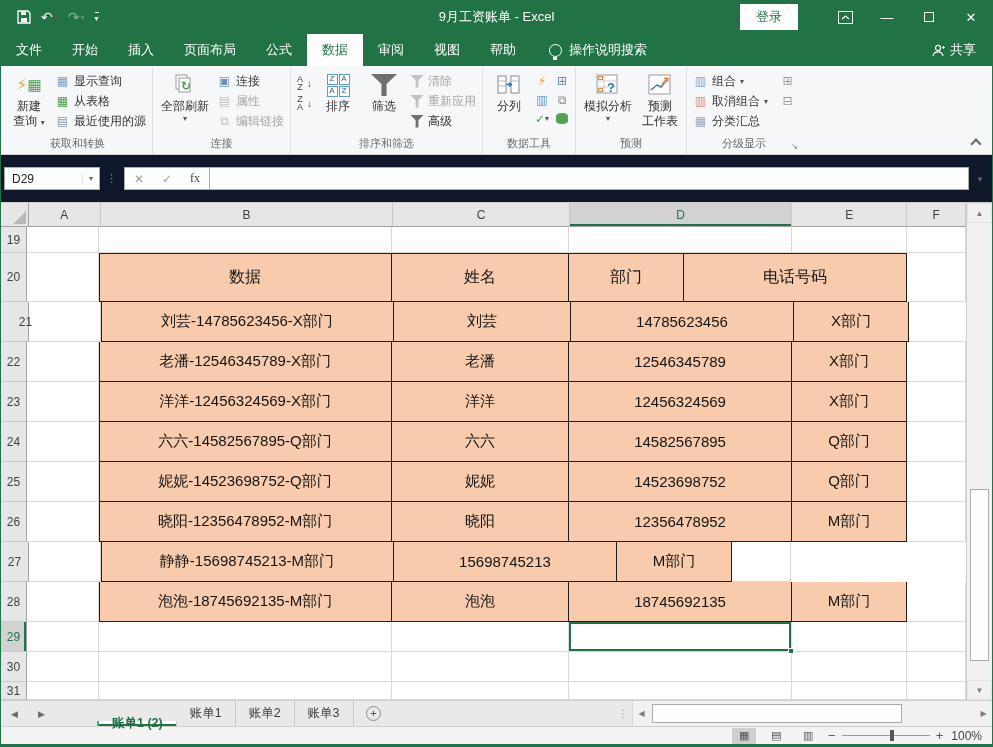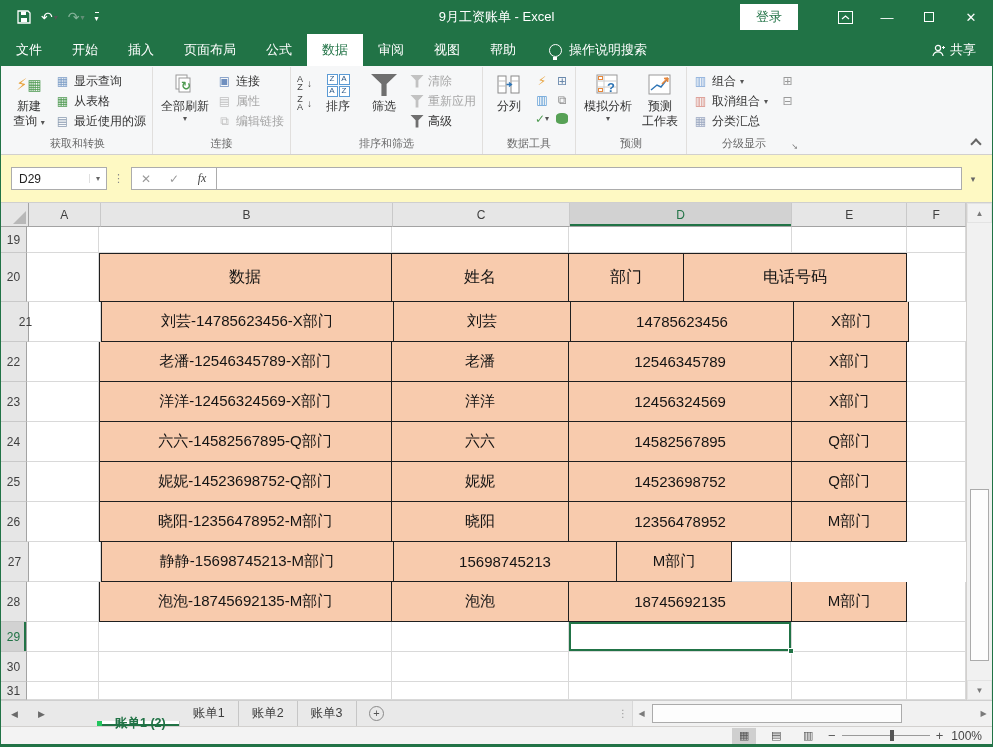--- a/index.html
+++ b/index.html
@@ -45,28 +45,28 @@
   .funnel.big { width:26px; height:22px; }
   .funnel.dis { background:#C2C2C2; }
   .sorticon { display:flex; gap:1px; align-items:center; }
   .sorticon .sq { width:11px; height:11px; border:1px solid #5B9BD5; color:#2f5a87; font-size:8px; display:flex; align-items:center; justify-content:center; background:#fff; }
   .szsmall { font-size:9px; line-height:8px; color:#444; text-align:center; }
   .cyl { width:12px; height:11px; background:#57A156; border-radius:5px/3px; display:inline-block; }
   .chev { position:absolute; right:12px; bottom:6px; width:8px; height:8px; border-left:2px solid #666; border-top:2px solid #666; transform:rotate(45deg); }
   .launcher { position:absolute; right:3px; bottom:3px; font-size:8px; color:#777; }
 
   
-  .fbar { height:48px; background:#fef9c3; display:flex; align-items:center; padding:0 10px; border-bottom:1px solid #CFCFCF;justify-content:space-between; }
+  .fbar { height:48px; background:#0f172a; display:flex; align-items:center; padding:0 3px; border-bottom:1px solid #CFCFCF;justify-content:space-between; }
   .namebox { width:96px; height:23px; background:#fff; border:1px solid #ACACAC; display:flex; align-items:center; font-size:12px; color:#222; }
   .namebox .nbt { flex:1; padding-left:7px; }
   .namebox .nba { width:17px; font-size:8px; color:#666; text-align:center; border-left:1px solid #E0E0E0; }
   .fdots { color:#8a8a8a; font-size:11px; padding:0 6px; letter-spacing:1px; }
   .fbtns { height:23px; background:#fff; border:1px solid #ACACAC; display:flex; align-items:center; }
   .fbtn { width:28px; text-align:center; font-size:12px; color:#9a9a9a; }
-  .fbtn.fx { color:#444; font-style:italic; font-family:"Liberation Serif","DejaVu Serif",serif; }
+  .fbtn.fx { color:#444; font-family:"Liberation Serif","DejaVu Serif",serif; }
   .finput { flex:1; height:23px; background:#fff; border:1px solid #ACACAC; border-left:none; margin-right:2px; }
   .fexp { width:18px; text-align:center; font-size:9px; color:#666; }
 
   
   .sheet { position:relative; height:497px; display:flex; background:#fff; }
   #grid { width:967px; overflow:hidden; }
   .grow { display:flex; }
   .gc { flex:none; border-right:1px solid #D9D9D9; border-bottom:1px solid #D9D9D9; overflow:hidden; }
   .hcell { background:#E6E6E6; border-right:1px solid #C9C9C9; border-bottom:1px solid #A3A3A3; color:#3f3f3f; font-size:12px; display:flex; align-items:center; justify-content:center; }
   .hcell.selcol { background:#D2D2D2; color:#217346; box-shadow:inset 0 -2px 0 #217346; }
@@ -83,21 +83,21 @@
   .vscroll { width:26px; background:#F1F1F1; border-left:1px solid #D2D0CE; position:relative; }
   .vs-up,.vs-dn { position:absolute; left:0; right:0; height:20px; display:flex; align-items:center; justify-content:center; color:#7a7a7a; font-size:8px; border:1px solid #E3E3E3; background:#F1F1F1; }
   .vs-up { top:0; } .vs-dn { bottom:0; }
   .vs-thumb { position:absolute; left:3px; right:3px; top:286px; height:172px; background:#FDFDFD; border:1px solid #ABABAB; }
 
   
   .tabsbar { height:26px; background:#E9E9E9; border-top:1px solid #CFCFCF; display:flex; align-items:stretch; font-size:12.5px; }
   .snav { width:27px; display:flex; align-items:center; justify-content:center; color:#6a6a6a; font-size:9px; }
   .stabs { display:flex; margin-left:42px; }
   .stab { padding:0 13px; display:flex; align-items:center; color:#3f3f3f; border-right:1px solid #C6C6C6; cursor:default; }
-  .stab.active { background:#fff; color:#217346; font-weight:bold; box-shadow:inset 0 -2px 0 #217346; border-left:5px solid #22c55e;margin-top:20px; }
+  .stab.active { background:#fff; color:#217346; font-weight:bold; box-shadow:inset 0 -2px 0 #217346; border-left:2px solid #22c55e;margin-top:20px; }
   .addsheet { width:40px; display:flex; align-items:center; justify-content:center; }
   .addsheet .circ { width:15px; height:15px; border:1px solid #8a8a8a; border-radius:50%; color:#555; font-size:11px; line-height:13px; text-align:center; }
   .tdots { display:flex; align-items:center; color:#999; font-size:10px; padding:0 4px; margin-left:auto; }
   .hscroll { width:360px; position:relative; background:#F1F1F1; border-left:1px solid #D8D8D8; }
   .hs-l,.hs-r { position:absolute; top:0; bottom:0; width:17px; display:flex; align-items:center; justify-content:center; color:#7a7a7a; font-size:8px; }
   .hs-l { left:0; } .hs-r { right:0; }
   .hs-thumb { position:absolute; top:3px; bottom:3px; left:19px; width:250px; background:#FDFDFD; border:1px solid #ABABAB; }
 
   
   .statusbar { height:18px; background:#F3F3F3; border-top:1px solid #D2D0CE; display:flex; align-items:center; justify-content:flex-end; padding-right:10px; gap:8px; font-size:12px; color:#444; }

